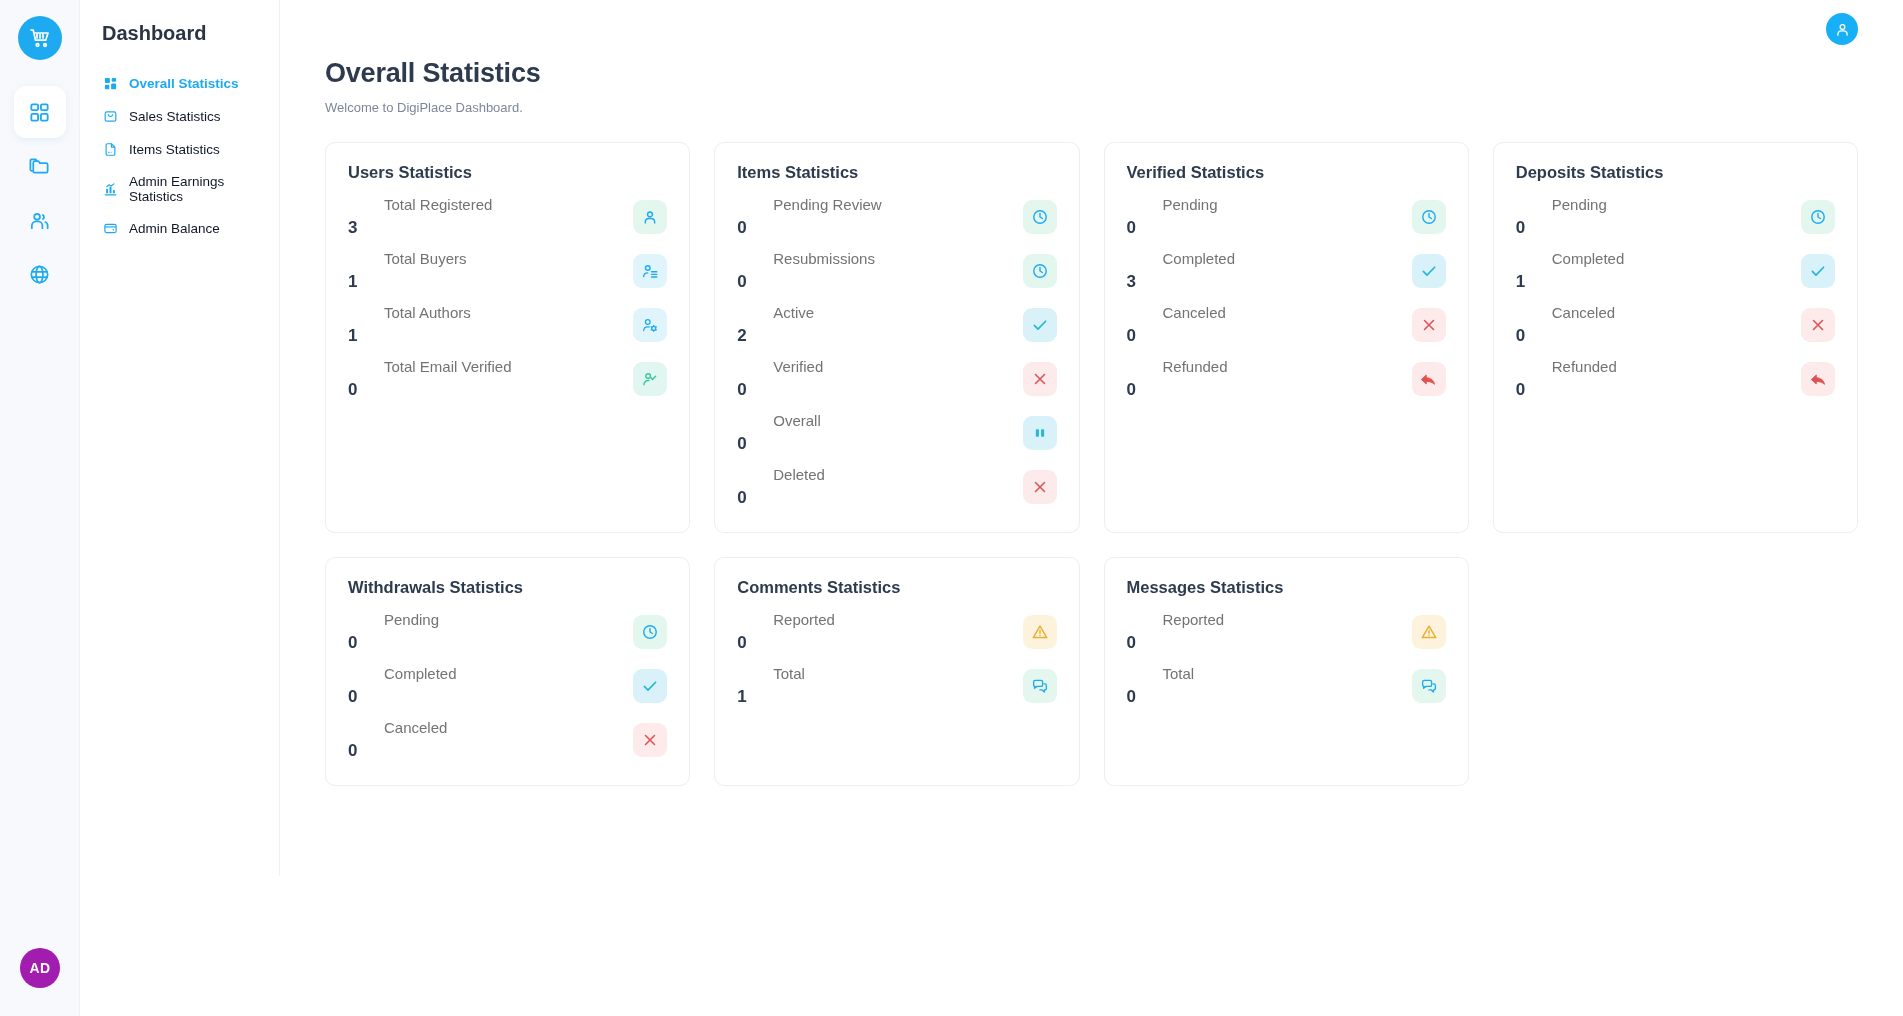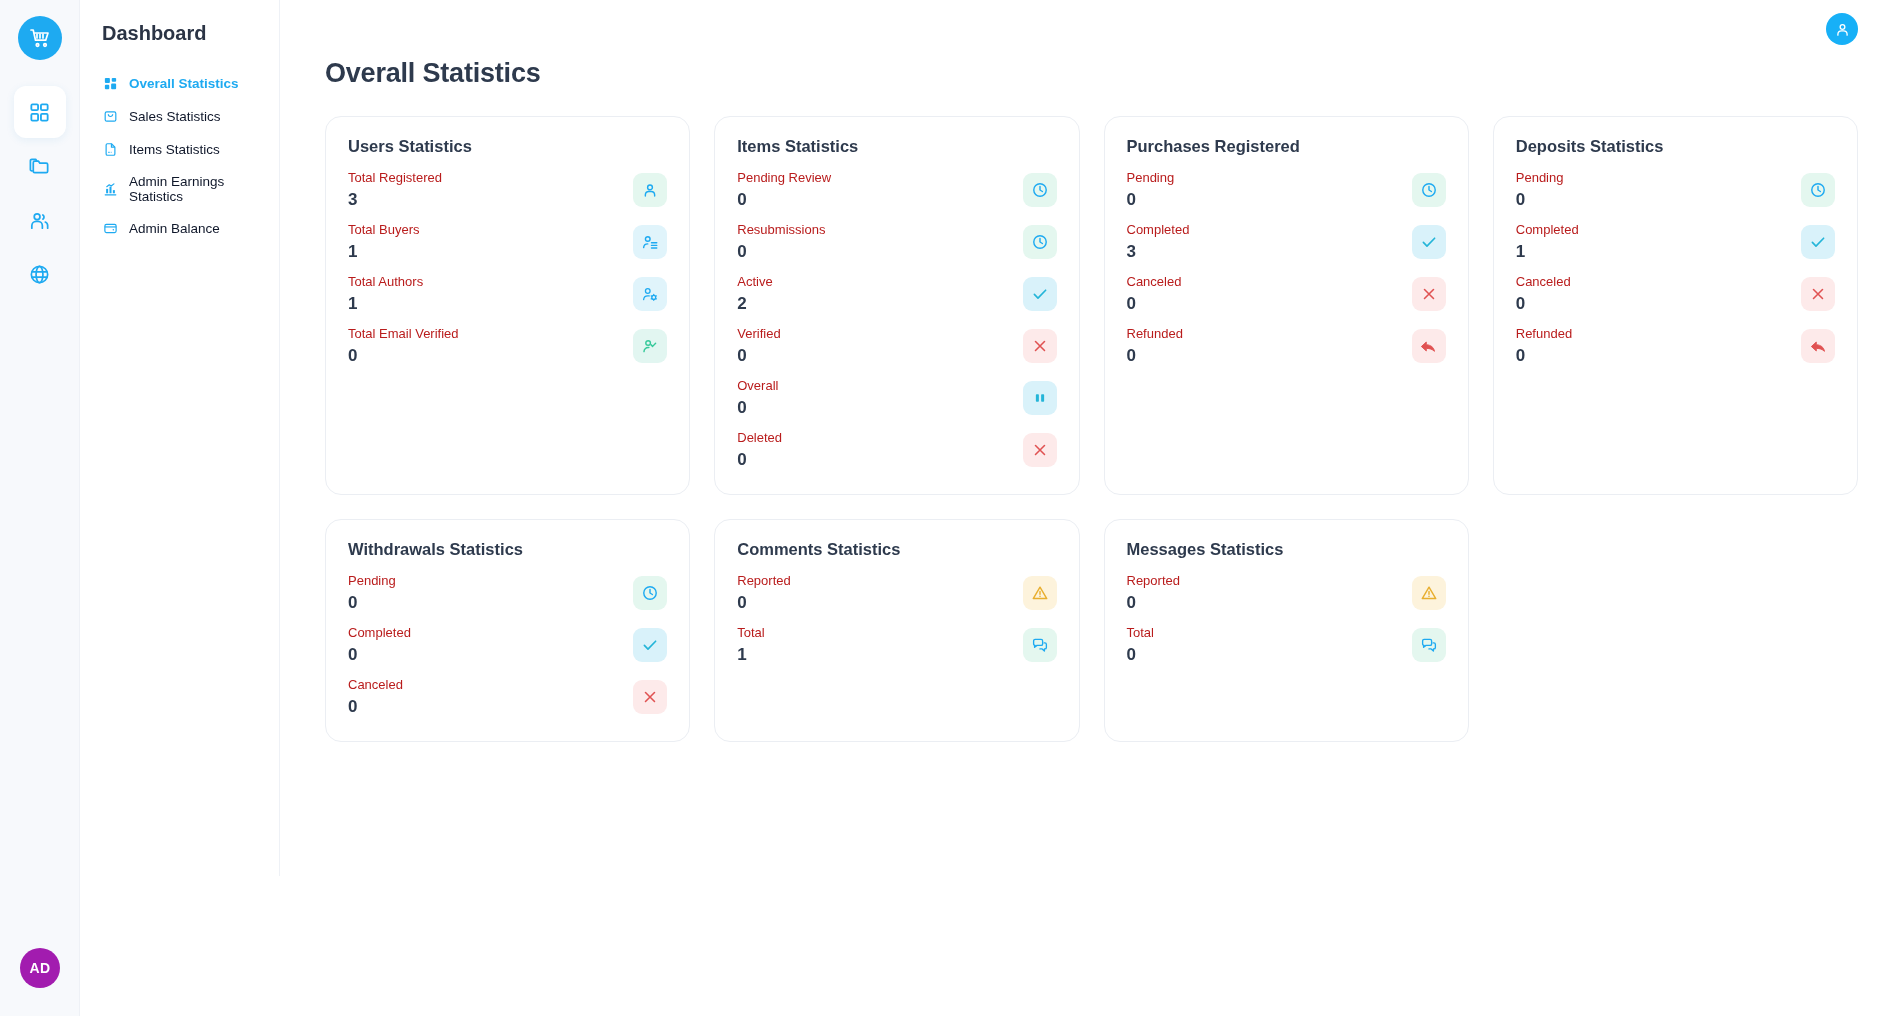--- a/index.html
+++ b/index.html
@@ -83,34 +83,34 @@
   
   .grid {
     display: grid;
     grid-template-columns: repeat(4, 1fr);
     gap: 24px 24px;
     margin-top: 27px;
   }
   .card {
     background: #fff;
     border: 1px solid #ebeef3;
-    border-radius: 16px;
+    border-radius: 10px;
     padding: 20px 22px 24px 22px;
     min-height: 0;
   }
   .card-title {
     font-size: 16.5px; font-weight: bold; color: #2e3a4d; margin-bottom: 14px;
   }
   .stat {
     display: flex; align-items: center; justify-content: space-between;
     margin-top: 12px;
   }
   .stat:first-of-type { margin-top: 6px; }
   .stat-text { display: flex; flex-direction: column; gap: 5px; }
-  .stat-label { font-size: 13px; color: #b91c1c; }
+  .stat-label { font-size: 15px; color: #737373; margin-left: 36px; }
   .stat-value { font-size: 17px; font-weight: bold; color: #2e3a4d; }
   .badge {
     width: 34px; height: 34px; border-radius: 9px;
     display: flex; align-items: center; justify-content: center; flex: none;
   }
   .b-mint  { background: #e4f7ef; }
   .b-sky   { background: #e0f4fb; }
   .b-cyan  { background: #d9f2fa; }
   .b-red   { background: #fdeaea; }
   .b-amber { background: #fdf3dc; }
@@ -250,20 +250,21 @@
         <span>
           <svg width="17" height="17" viewBox="0 0 24 24" fill="none" stroke="#ffffff" stroke-width="1.9" stroke-linecap="round">
             <circle cx="12" cy="8.5" r="3.3"></circle>
             <path d="M5.5 20v-1.2A5 5 0 0 1 10.5 14h3a5 5 0 0 1 5 4.8V20"></path>
           </svg>
         </span>
       </div>
     </div>
 
     <div class="page-title">Overall Statistics</div>
+    <div class="page-sub">Welcome to DigiPlace Dashboard.</div>
 
     <div class="grid" id="grid">
         <div class="card">
           <div class="card-title">Users Statistics</div>
           <div class="stat">
             <div class="stat-text">
               <span class="stat-label">Total Registered</span>
               <span class="stat-value">3</span>
             </div>
             <div class="badge b-mint">
@@ -400,21 +401,21 @@
             <div class="badge b-red">
               <span>
                 <svg width="18" height="18" viewBox="0 0 24 24" fill="none" stroke="#e05252" stroke-width="2.1" stroke-linecap="round" stroke-linejoin="round">
                   <path d="M6 6l12 12M18 6L6 18"></path>
                 </svg>
               </span>
             </div>
           </div>
         </div>
         <div class="card">
-          <div class="card-title">Purchases Registered</div>
+          <div class="card-title">Verified Statistics</div>
           <div class="stat">
             <div class="stat-text">
               <span class="stat-label">Pending</span>
               <span class="stat-value">0</span>
             </div>
             <div class="badge b-mint">
               <span>
                 <svg width="18" height="18" viewBox="0 0 24 24" fill="none" stroke="#1eaaf1" stroke-width="1.9" stroke-linecap="round" stroke-linejoin="round">
                   <circle cx="12" cy="12" r="8.3"></circle>
                   <path d="M12 7.4V12l3.2 2"></path>

